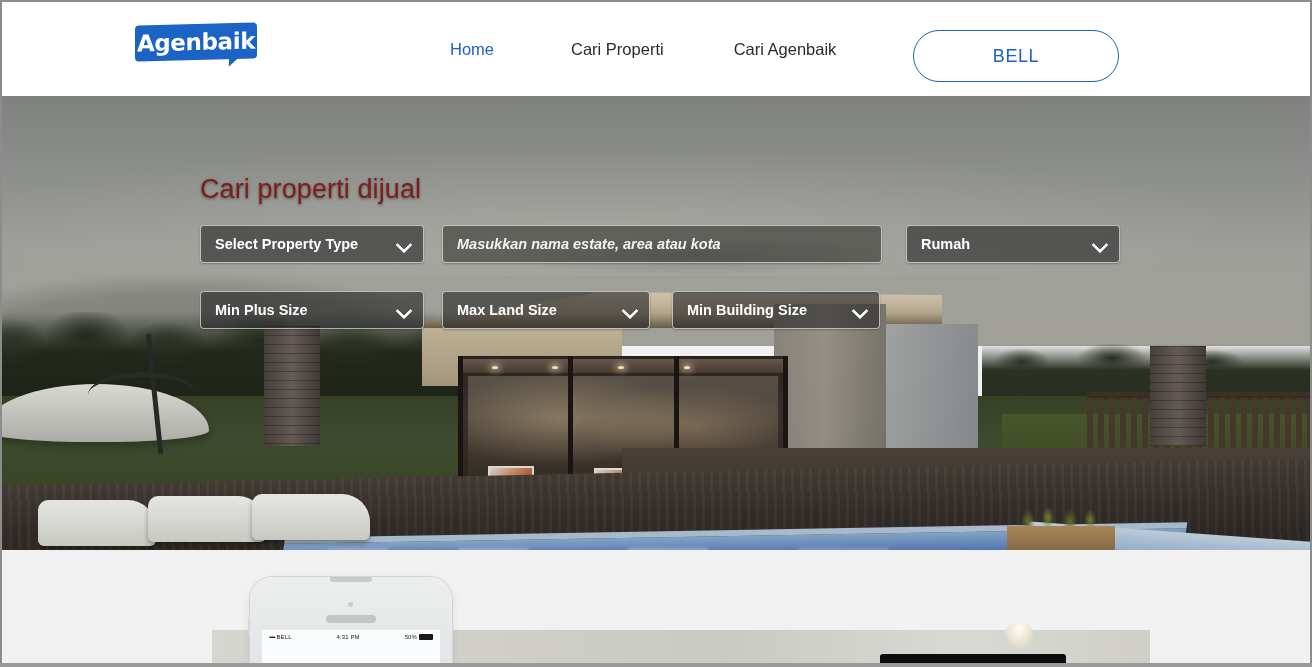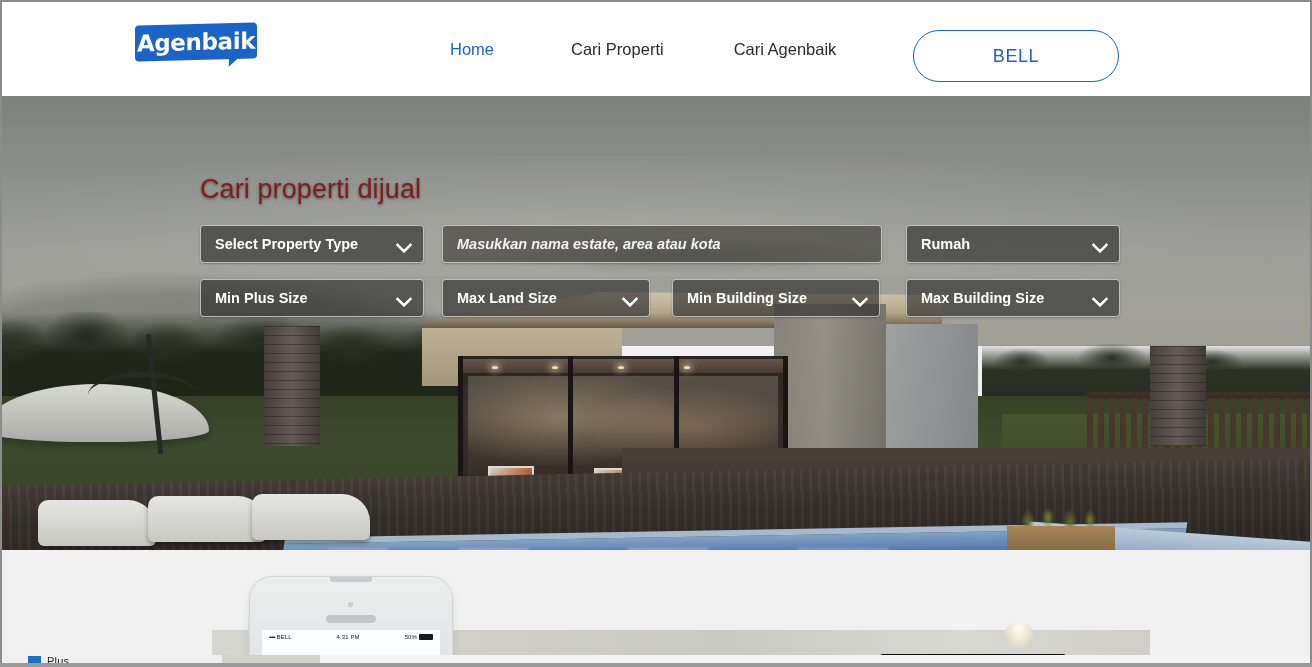--- a/index.html
+++ b/index.html
@@ -395,21 +395,21 @@
   }
   .hero-title {
     color: #7f1d1d;
     font-size: 27px;
     font-weight: normal;
     letter-spacing: .1px;
     margin-bottom: 20px;
     text-shadow: 0 1px 3px rgba(0,0,0,.45);
   }
 
-  .field-row { position: relative; height: 54px; }
+  .field-row { position: relative; height: 66px; }
   .field {
     position: absolute;
     height: 38px;
     background: rgba(38,38,38,.62);
     border: 1px solid rgba(255,255,255,.62);
     border-radius: 4px;
     display: flex; align-items: center;
     padding: 0 12px 0 14px;
     color: #ffffff;
     font-size: 14.5px;
@@ -665,24 +665,20 @@
           <span class="chev"></span>
         </div>
         <div class="field c2">
           <span class="label">Max Land Size</span>
           <span class="chev"></span>
         </div>
         <div class="field c3">
           <span class="label">Min Building Size</span>
           <span class="chev"></span>
         </div>
-        <div class="field c4">
-          <span class="label">Max Building Size</span>
-          <span class="chev"></span>
-        </div>
       </div>
 
 
     </div>
   </section>
 
   <section class="promo">
     <div class="promo-band"></div>
     <div class="promo-lamp"></div>
     <div class="promo-tv"></div>
@@ -702,23 +698,19 @@
           <span class="time">4:31 PM</span>
           <span class="batt">
             <span>50%</span>
             <span class="batt-icon"></span>
           </span>
         </div>
       </div>
     </div>
   </div>
 
-  <div class="taskbar-sliver">
-    <div class="taskbar-icon"></div>
-    <div class="taskbar-word">Plus</div>
-  </div>
 
   <div class="frame-edge-top"></div>
   <div class="frame-edge-left"></div>
   <div class="frame-edge-right"></div>
   <div class="frame-edge-bottom"></div>
 
 </div>
 
 </body></html>

